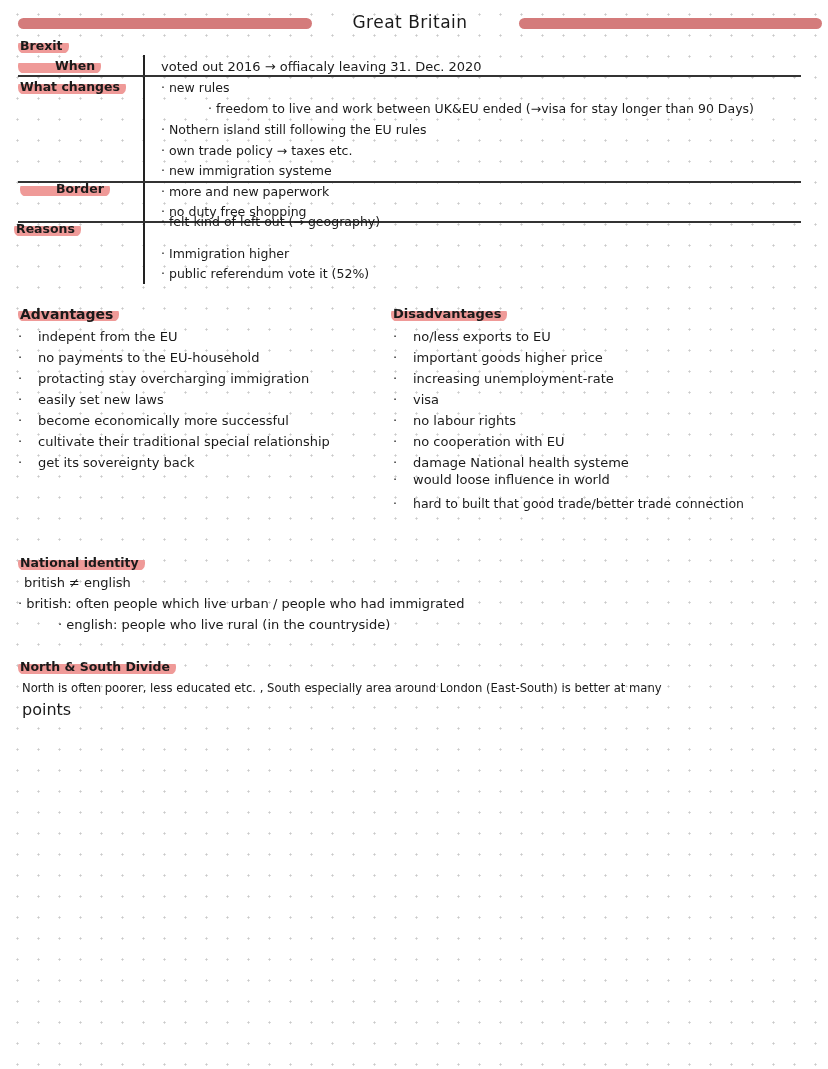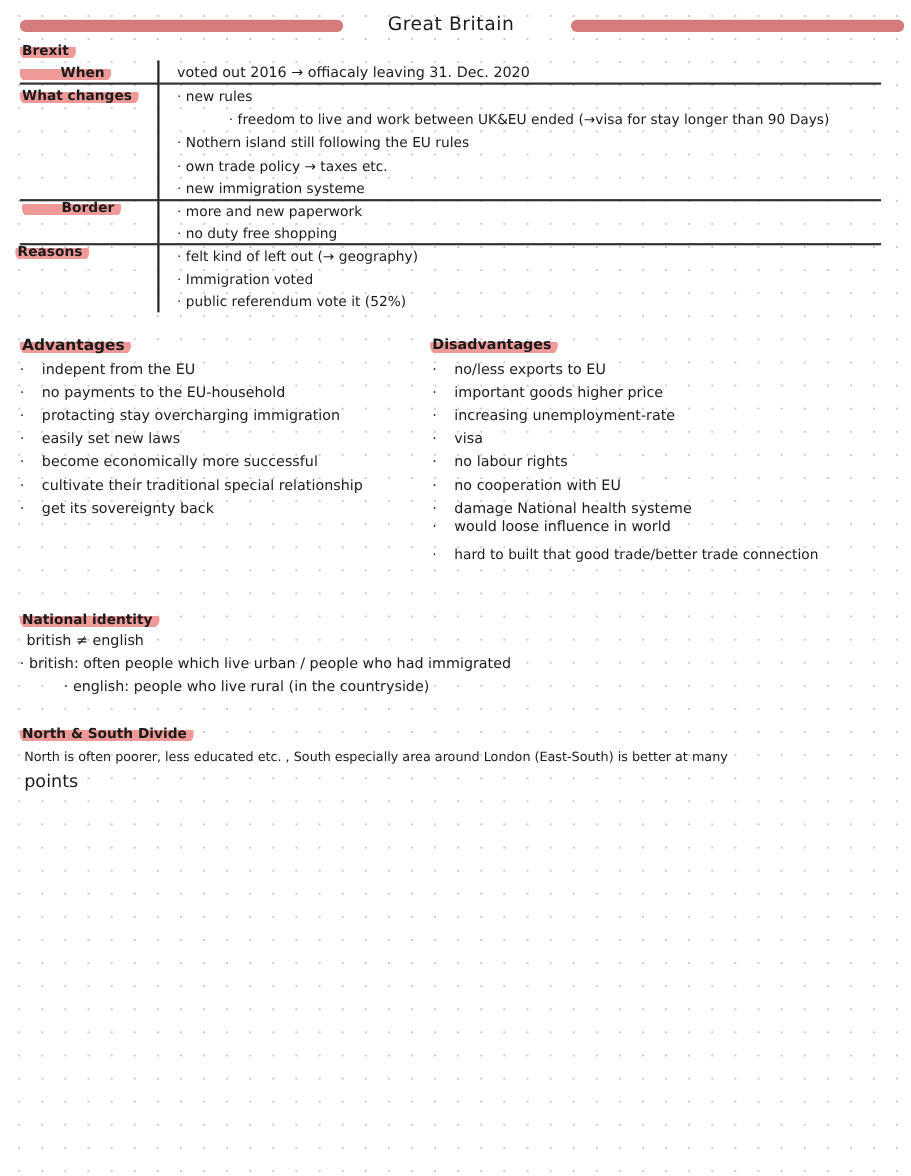--- a/index.html
+++ b/index.html
@@ -52,22 +52,22 @@
 
 <div class="tbl-item" style="left:161px; top:78px;">· new rules</div>
 <div class="tbl-item" style="left:161px; top:99px;margin-left:47px;">· freedom to live and work between UK&amp;EU ended (→visa for stay longer than 90 Days)</div>
 <div class="tbl-item" style="left:161px; top:120px;">· Nothern island still following the EU rules</div>
 <div class="tbl-item" style="left:161px; top:141px;">· own trade policy → taxes etc.</div>
 <div class="tbl-item" style="left:161px; top:161px;">· new immigration systeme</div>
 
 <div class="tbl-item" style="left:161px; top:182px;">· more and new paperwork</div>
 <div class="tbl-item" style="left:161px; top:202px;">· no duty free shopping</div>
 
-<div class="tbl-item" style="left:161px; top:223px;">· felt kind of left out (→ geography)</div>
-<div class="tbl-item" style="left:161px; top:244px;">· Immigration voted</div>
+<div class="tbl-item" style="left:161px; top:212px;">· felt kind of left out (→ geography)</div>
+<div class="tbl-item" style="left:161px; top:244px;">· Immigration higher</div>
 <div class="tbl-item" style="left:161px; top:264px;">· public referendum vote it (52%)</div>
 
 <div class="hl" style="left:18px; top:306px; font-size:14px;">Advantages</div>
 <ul class="list" style="left:18px; top:326px;">
   <li>
       <span class="dot">·</span>
       <span class="txt">indepent from the EU</span>
     </li>
   <li>
       <span class="dot">·</span>

